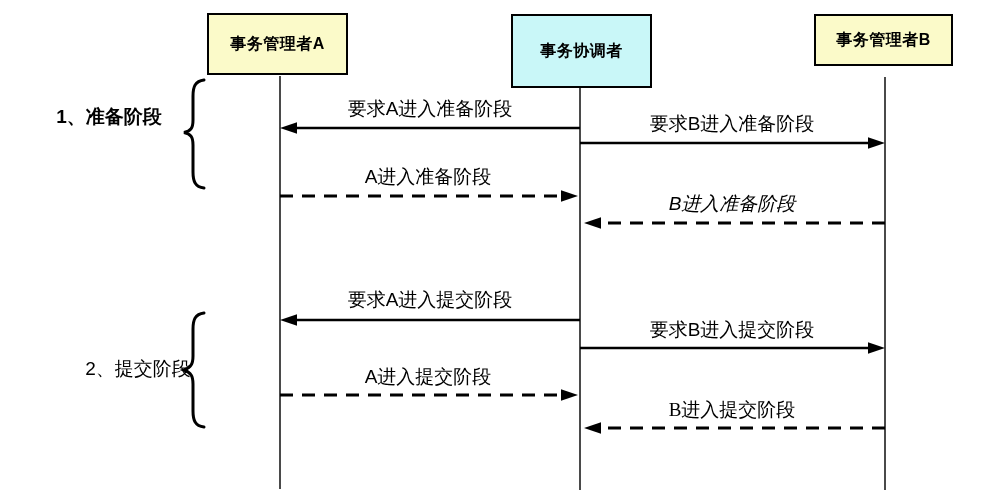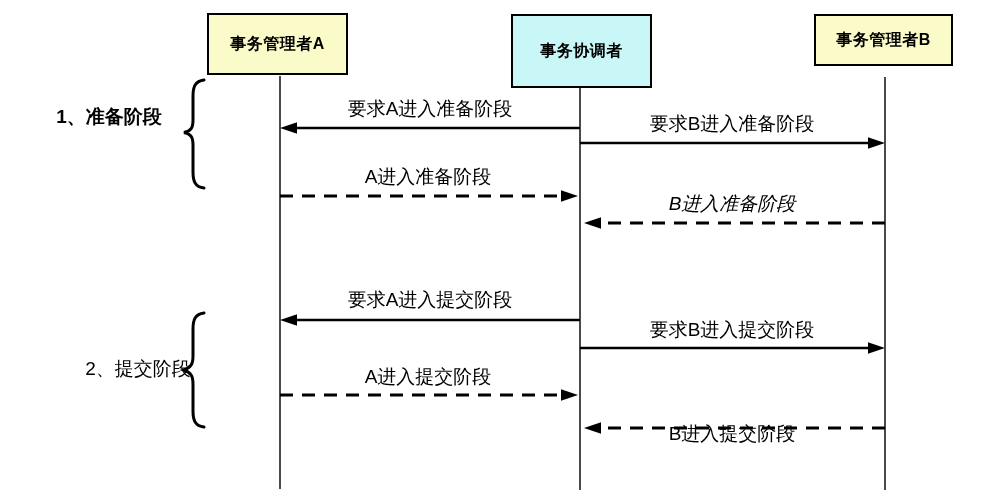--- a/index.html
+++ b/index.html
@@ -112,18 +112,18 @@
     <span>事务管理者B</span>
   </div>
 
   <div class="msg-label" style="left:430px; top:109px;">要求A进入准备阶段</div>
   <div class="msg-label" style="left:732px; top:124px;">要求B进入准备阶段</div>
   <div class="msg-label" style="left:428px; top:177px;">A进入准备阶段</div>
   <div class="msg-label" style="left:732px; top:204px;font-style:italic;">B进入准备阶段</div>
   <div class="msg-label" style="left:430px; top:300px;">要求A进入提交阶段</div>
   <div class="msg-label" style="left:732px; top:330px;">要求B进入提交阶段</div>
   <div class="msg-label" style="left:428px; top:377px;">A进入提交阶段</div>
-  <div class="msg-label" style="left:732px; top:434px;">B进入提交阶段</div>
+  <div class="msg-label" style="left:732px; top:410px;font-family:Liberation Serif, serif;">B进入提交阶段</div>
 
   <div class="phase-label" style="left:109px; top:117px;font-weight:bold;">1、准备阶段</div>
   <div class="phase-label" style="left:106px; top:369px;margin-left:32px;">2、提交阶段</div>
 
 </div>
 
 </body></html>

